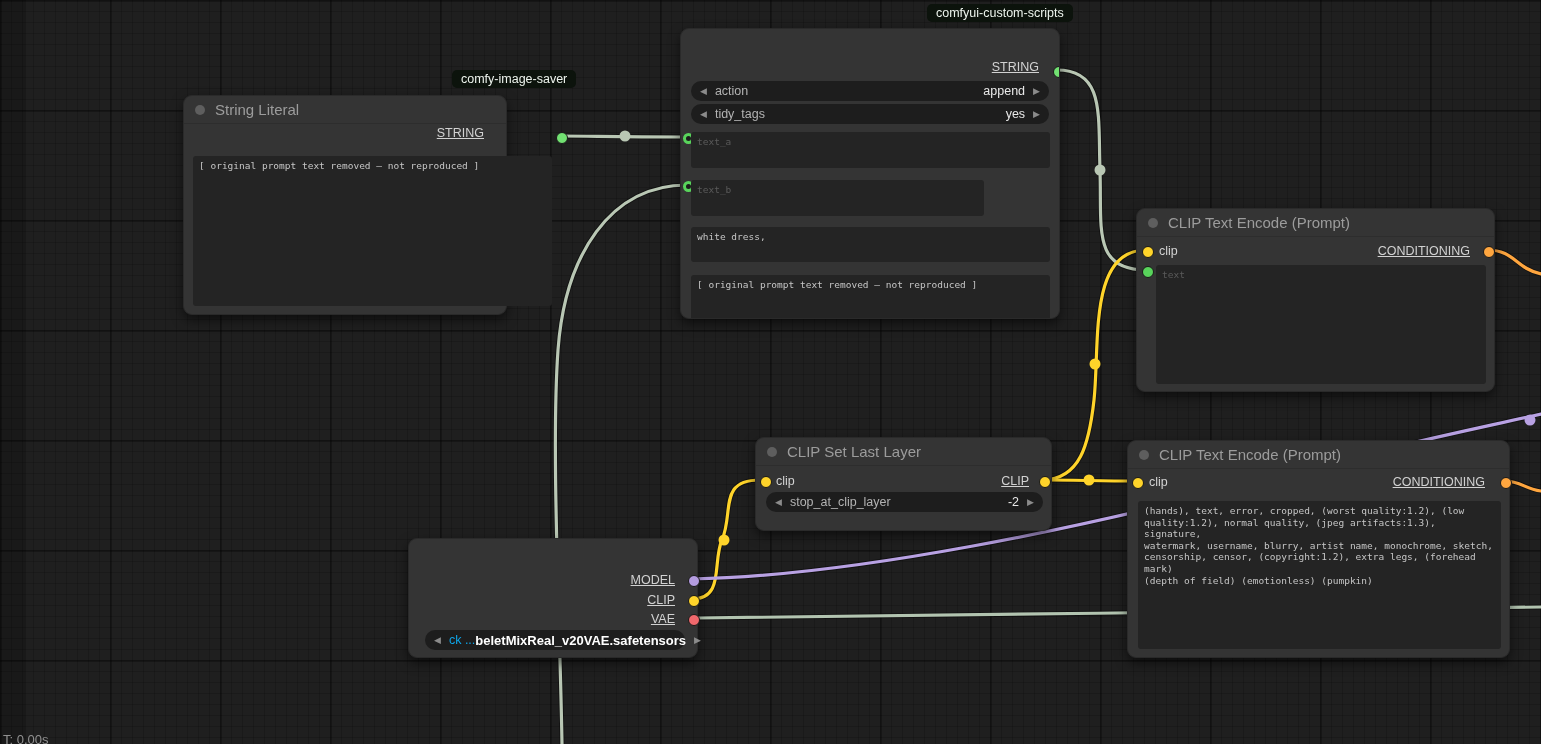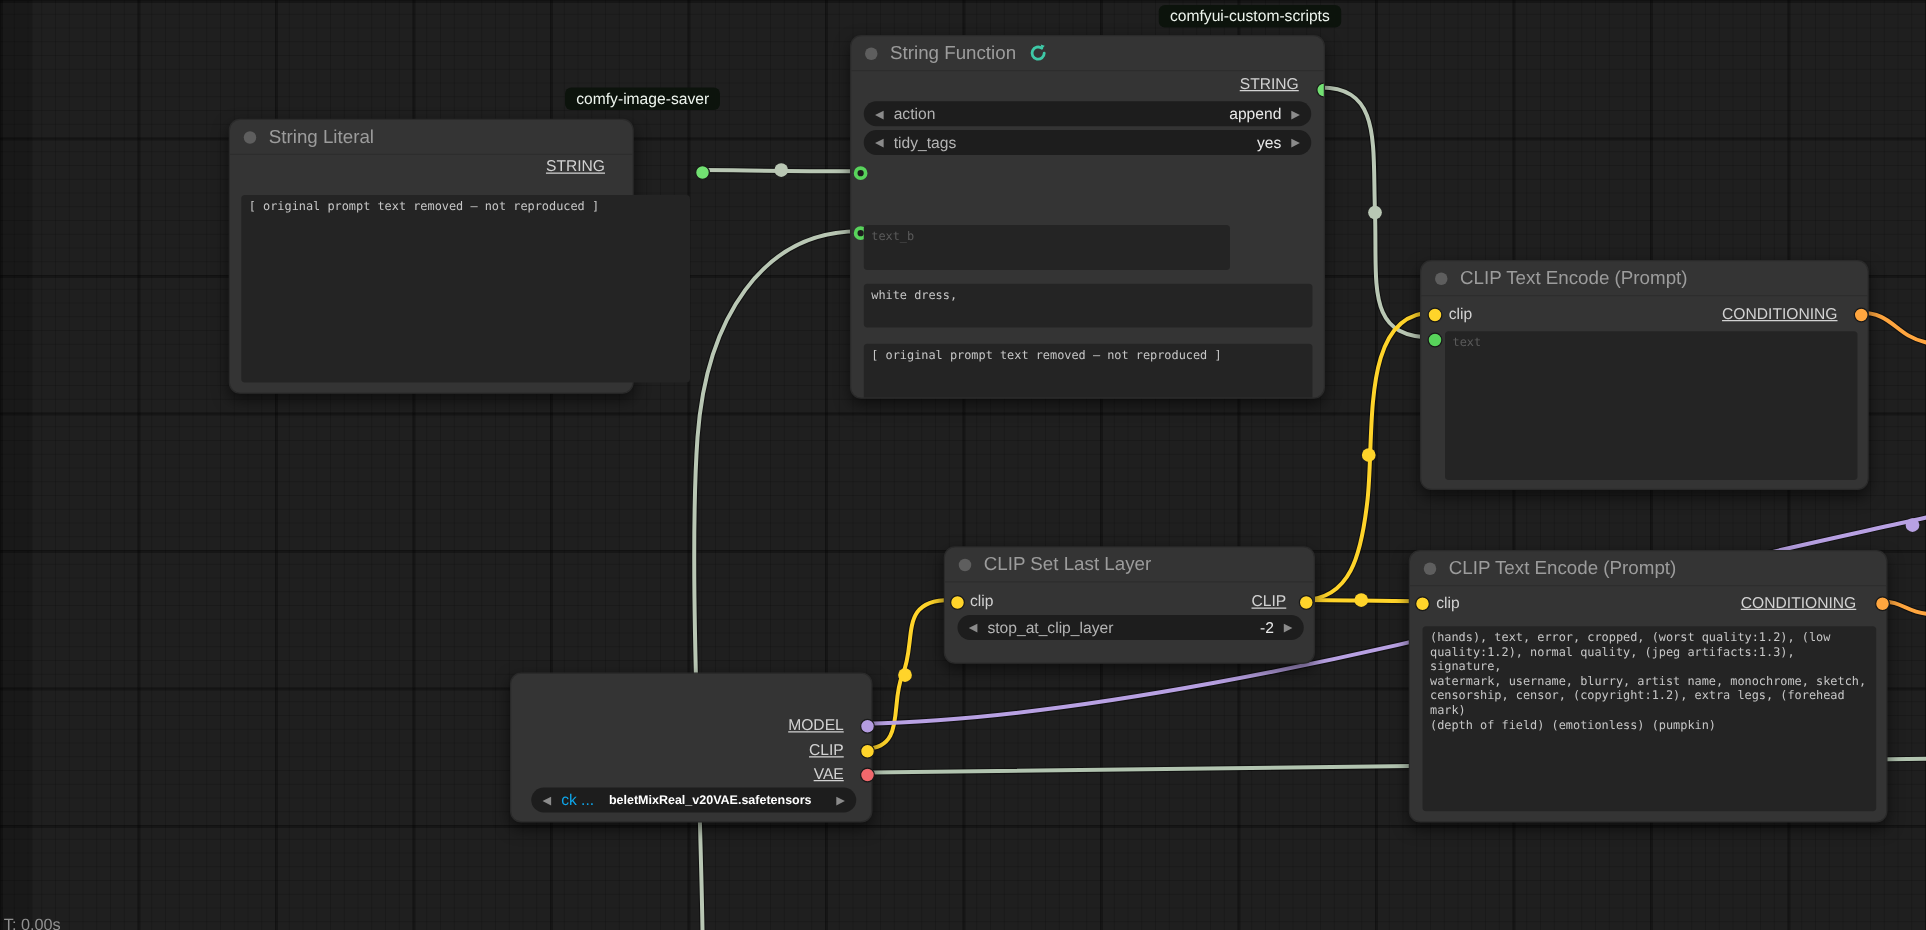--- a/index.html
+++ b/index.html
@@ -47,21 +47,21 @@
   .ta .ph{color:#5a5a5a;}
 
   .pill{
     position:absolute;height:20px;background:#1d1d1d;border-radius:10px;
     display:flex;align-items:center;padding:0 9px;font-size:12.5px;color:#b3b3b3;box-sizing:border-box;
   }
   .pill .arrow{color:#8b8b8b;font-size:9px;line-height:1;}
   .pill .w-name{margin-left:8px;flex:1;text-align:left;}
   .pill .w-value{margin-right:8px;color:#e8e8e8;}
   .pill.ckpt .w-name{flex:0 0 auto;color:#0ea5e9;text-align:center;}
-  .pill.ckpt .w-value{flex:1;text-align:center;color:#ffffff;font-weight:bold;font-size:10px;}
+  .pill.ckpt .w-value{flex:1;text-align:center;color:#ffffff;font-weight:bold;font-size:13px;}
 
   .badge{
     position:absolute;z-index:3;background:#0c130c;color:#edf4ed;font-size:12.5px;
     padding:2px 9px;border-radius:5px;white-space:nowrap;
   }
   .status{position:absolute;left:3px;top:732px;color:#909090;font-size:13px;z-index:3;}
 </style>
 </head>
 <body>
 
@@ -105,45 +105,38 @@
       <span class="collapse-dot"></span>
       <span>String Literal</span>
     </div>
     <div class="port-label right" style="right:22px;top:30px;">STRING</div>
     <div class="pdot" style="left:372px;top:36px;background:#72e172;"></div>
     <div class="ta" style="left:9px;top:60px;width:359px;height:150px;">[ original prompt text removed — not reproduced ]</div>
   </div>
   <div class="badge" style="left:452px;top:70px;">comfy-image-saver</div>
 
   <div class="node clip-overflow" style="left:680px;top:28px;width:380px;height:291px;">
-    <div class="node-header">
-      <span class="collapse-dot"></span>
-      <span>String Function</span>
-      <svg class="hdr-icon" viewBox="0 0 16 16">
-        <path d="M13.2 8a5.2 5.2 0 1 1-2.1-4.2" stroke="#3ec9a7" stroke-width="2.4" fill="none" stroke-linecap="round"></path>
-        <path d="M10.2 0.6 L13.6 1.6 L11.2 4.6 Z" fill="#3ec9a7"></path>
-      </svg>
-    </div>
     <div class="port-label right" style="right:20px;top:31px;">STRING</div>
     <div class="pdot" style="left:372px;top:37px;background:#72e172;"></div>
 
     <div class="pill" style="left:10px;top:52px;width:358px;">
       <span class="arrow">◀</span>
       <span class="w-name">action</span>
       <span class="w-value">append</span>
       <span class="arrow">▶</span>
     </div>
     <div class="pill" style="left:10px;top:75px;width:358px;">
       <span class="arrow">◀</span>
       <span class="w-name">tidy_tags</span>
       <span class="w-value">yes</span>
       <span class="arrow">▶</span>
     </div>
 
     <div class="pdot ring" style="left:2px;top:104px;background:#1c1c1c;border:3px solid #58d35b;"></div>
+    <div class="ta" style="left:10px;top:103px;width:359px;height:36px;"><span class="ph">text_a</span></div>
 
     <div class="pdot ring" style="left:2px;top:152px;background:#1c1c1c;border:3px solid #58d35b;"></div>
     <div class="ta" style="left:10px;top:151px;width:293px;height:36px;"><span class="ph">text_b</span></div>
 
     <div class="ta" style="left:10px;top:198px;width:359px;height:35px;">white dress,</div>
 
     <div class="ta" style="left:10px;top:246px;width:359px;height:60px;">[ original prompt text removed — not reproduced ]</div>
   </div>
   <div class="badge" style="left:927px;top:4px;">comfyui-custom-scripts</div>
 

